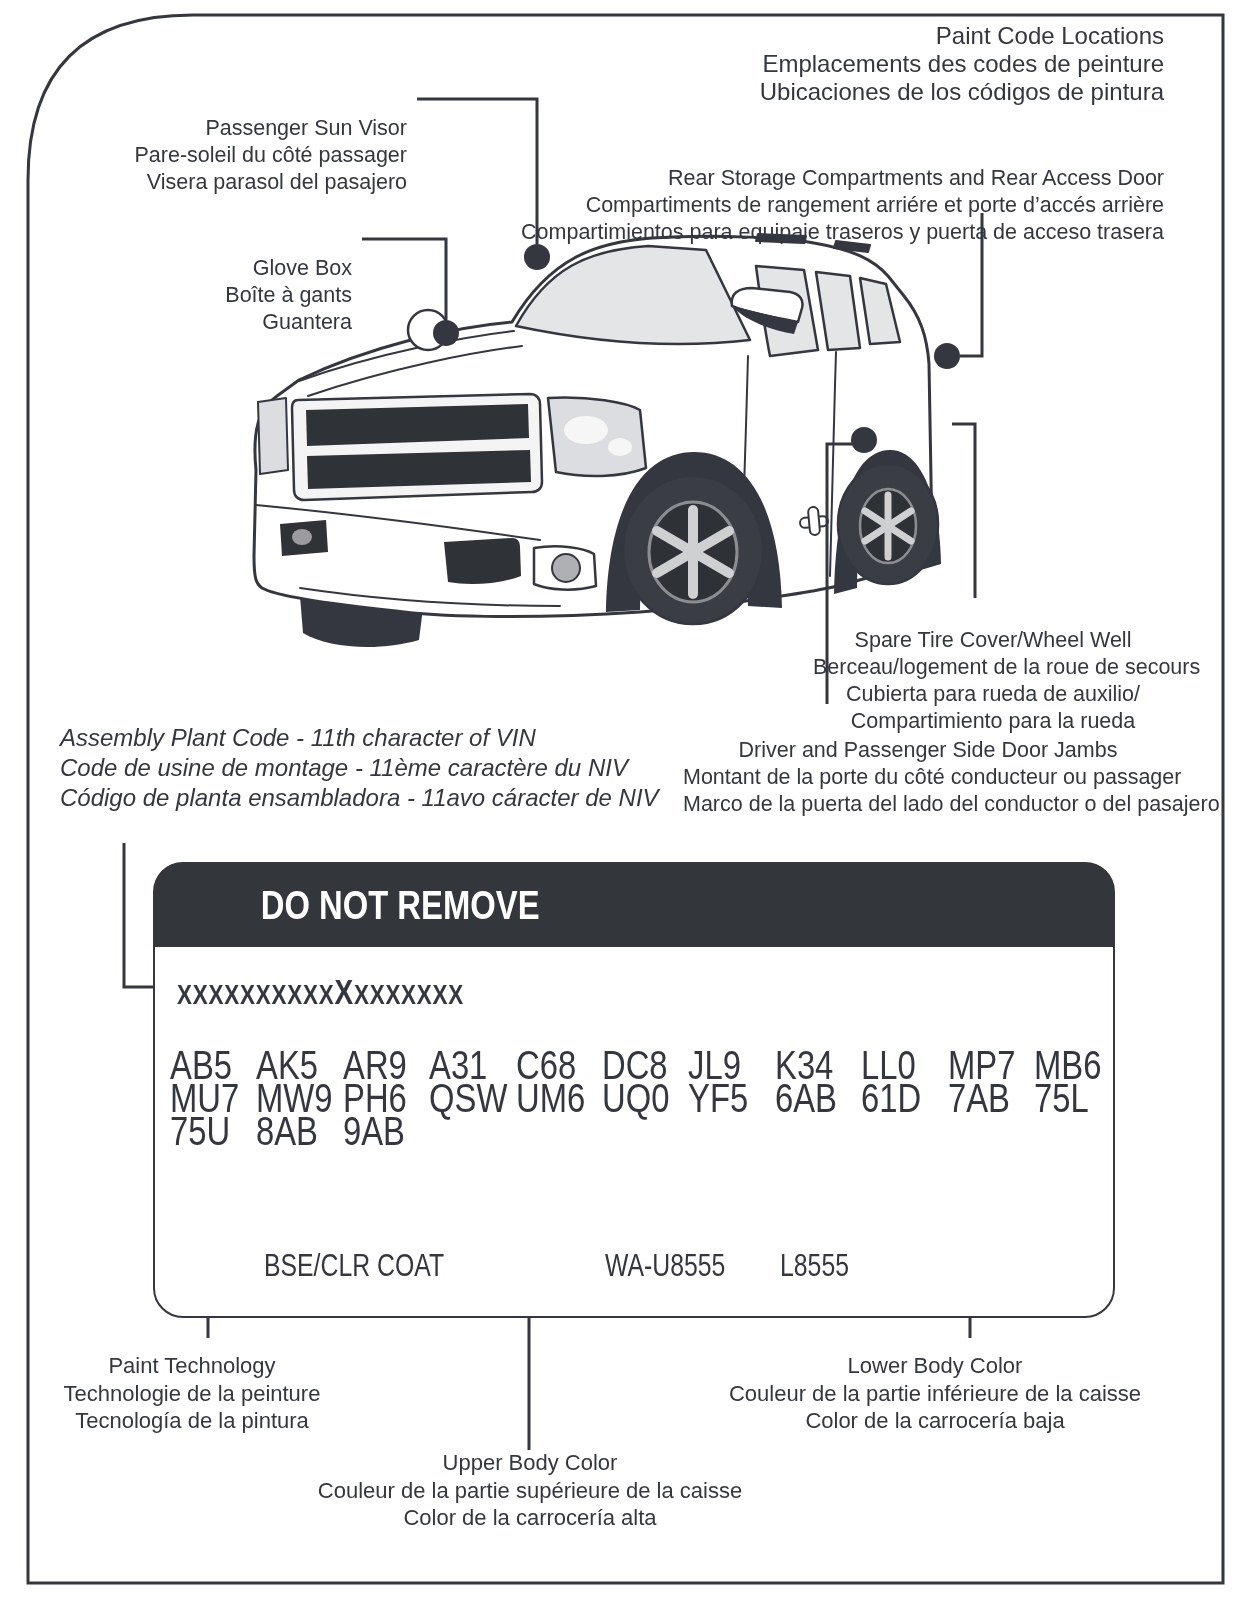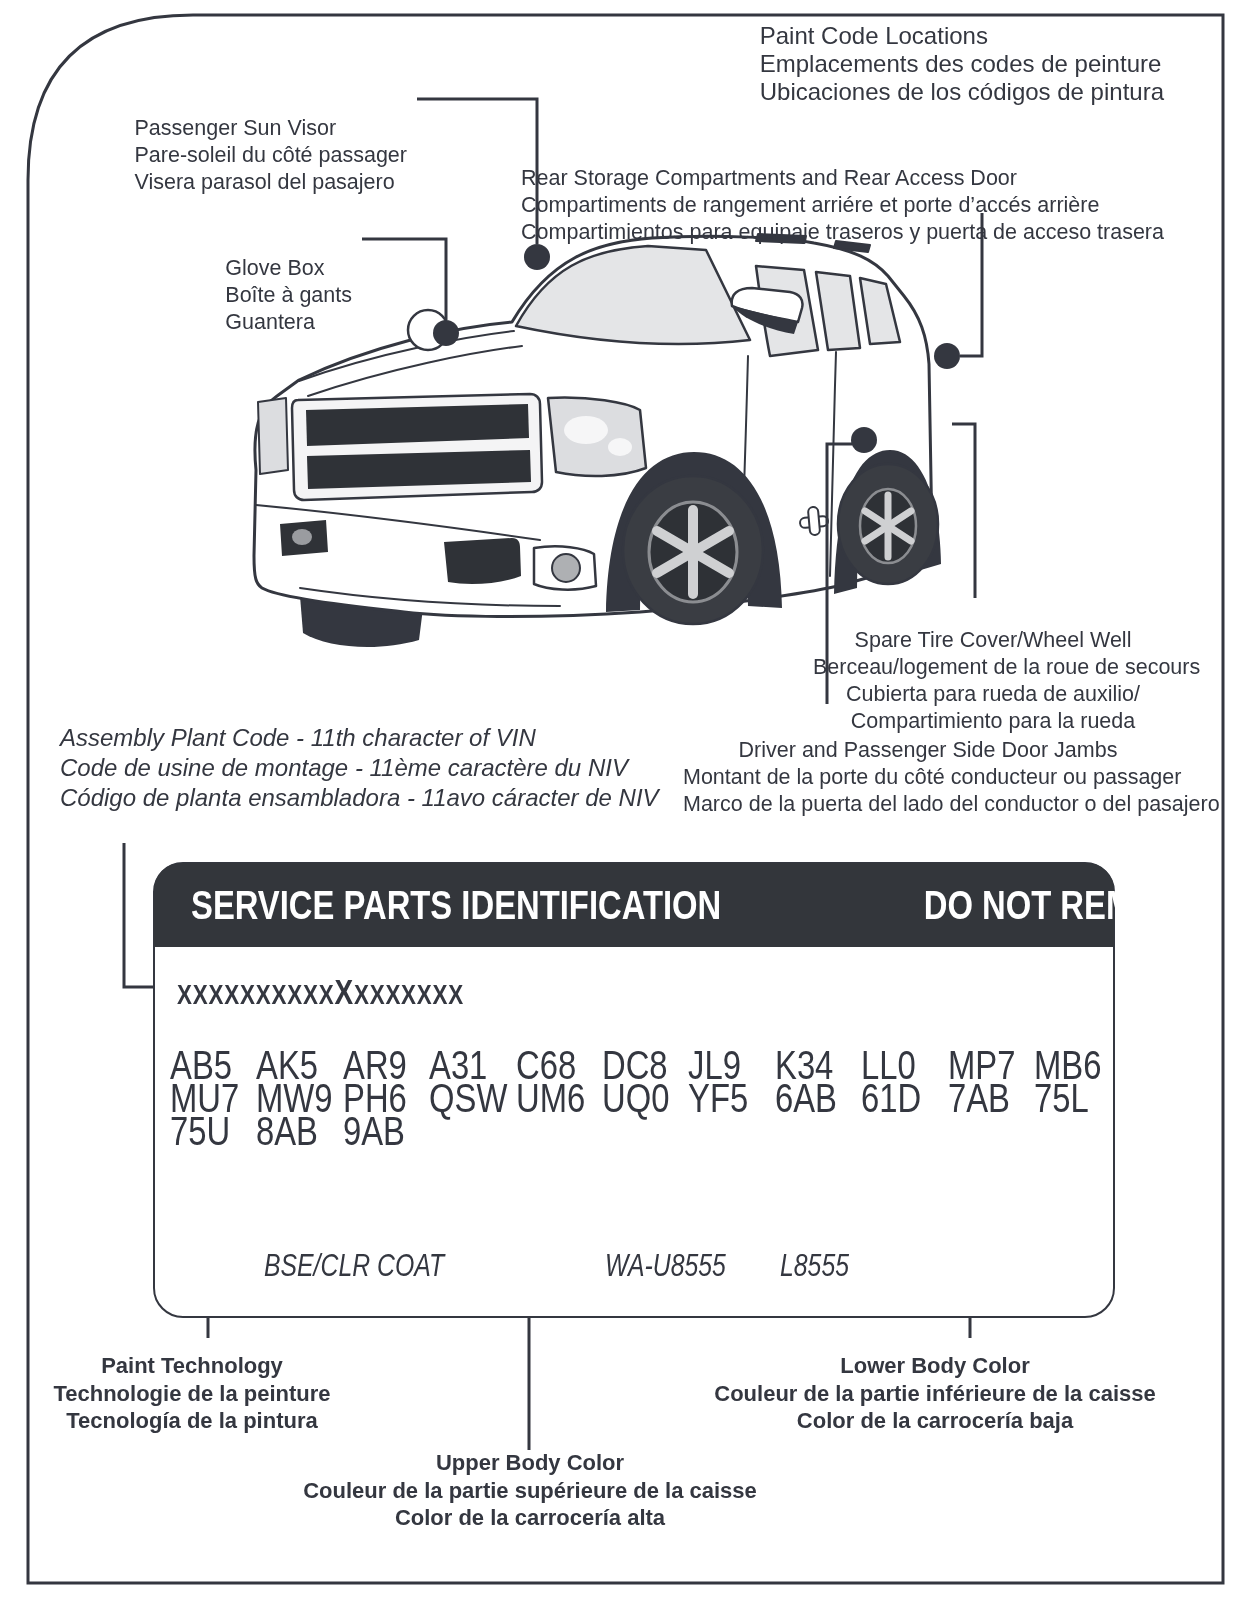--- a/index.html
+++ b/index.html
@@ -3,27 +3,27 @@
 <meta charset="utf-8">
 <style>
   html,body{margin:0;padding:0;background:#ffffff;}
   .page{
     position:relative;width:1246px;height:1616px;background:#ffffff;
     font-family:"Liberation Sans", sans-serif;color:#343740;overflow:hidden;
   }
   svg.art{position:absolute;left:0;top:0;width:1246px;height:1616px;}
   .blk{position:absolute;white-space:nowrap;}
   .blk div{white-space:nowrap;}
-  .t-r{text-align:left;}
+  .t-r{text-align:right;}
   .t-c{text-align:center;}
   .t-l{text-align:left;font-style:italic;}
   .fs-title{font-size:24px;line-height:28px;}
   .fs-call{font-size:21.5px;line-height:27px;margin-top:29px;}
   .fs-asm{font-size:24px;line-height:30px;}
-  .fs-foot{font-size:22px;line-height:27.5px;font-weight:bold;}
+  .fs-foot{font-size:22px;line-height:27.5px;}
   
   .label{
     position:absolute;left:153px;top:862px;width:962px;height:456px;
     border:2.5px solid #343740;border-radius:30px;background:#ffffff;box-sizing:border-box;
   }
   .label-header{
     position:absolute;left:-1px;top:-1px;right:-1px;height:84px;background:#33363b;
     border-radius:27px 27px 0 0;display:flex;align-items:center;justify-content:space-between;
     padding:0 32px 0 37px;box-sizing:border-box;
   }
@@ -31,21 +31,21 @@
   .cnd{display:inline-block;transform:scaleX(0.8);transform-origin:0 50%;white-space:nowrap;}
   .cnd-r{display:inline-block;transform:scaleX(0.8);transform-origin:100% 50%;white-space:nowrap;}
   .vin-line{position:absolute;left:22px;top:108px;font-size:28px;font-weight:bold;letter-spacing:1px;}
   .vin-plant{font-size:35px;}
   .codes{
     position:absolute;left:15px;top:178px;display:grid;
     grid-template-columns:repeat(11,86.4px);grid-auto-rows:33px;
     font-size:41px;
   }
   .codes .cell{overflow:visible;}
-  .foot-codes{position:absolute;left:0;top:384px;width:100%;height:40px;font-size:31px;font-style:italic;}
+  .foot-codes{position:absolute;left:0;top:384px;width:100%;height:40px;font-size:31px;}
   .foot-codes span{position:absolute;top:0;}
   .fc-bse{left:109px;}
   .fc-wa{left:450px;}
   .fc-l{left:625px;}
 </style>
 </head>
 <body>
 
 <div class="page">
 
@@ -226,21 +226,20 @@
   </div>
 
   <div class="blk t-c fs-foot" style="left:290px;top:1449px;width:480px;">
     <div>Upper Body Color</div>
     <div>Couleur de la partie supérieure de la caisse</div>
     <div>Color de la carrocería alta</div>
   </div>
 
   <div class="label">
     <div class="label-header">
-      <span class="hdr-txt"><span class="cnd">SERVICE PARTS IDENTIFICATION</span></span>
       <span class="hdr-txt"><span class="cnd-r">DO NOT REMOVE</span></span>
     </div>
 
     <div class="vin-line"><span class="cnd"><span>XXXXXXXXXX</span><span class="vin-plant">X</span><span>XXXXXXX</span></span></div>
 
     <div class="codes">
       <span class="cell"><span class="cnd">AB5</span></span>
       <span class="cell"><span class="cnd">AK5</span></span>
       <span class="cell"><span class="cnd">AR9</span></span>
       <span class="cell"><span class="cnd">A31</span></span>

